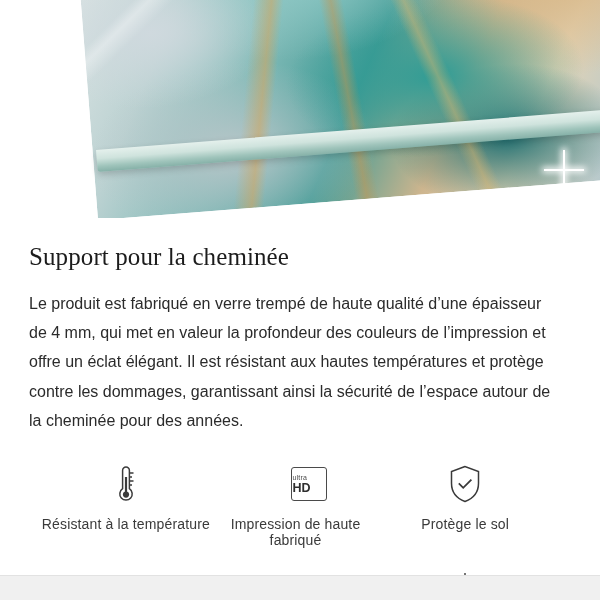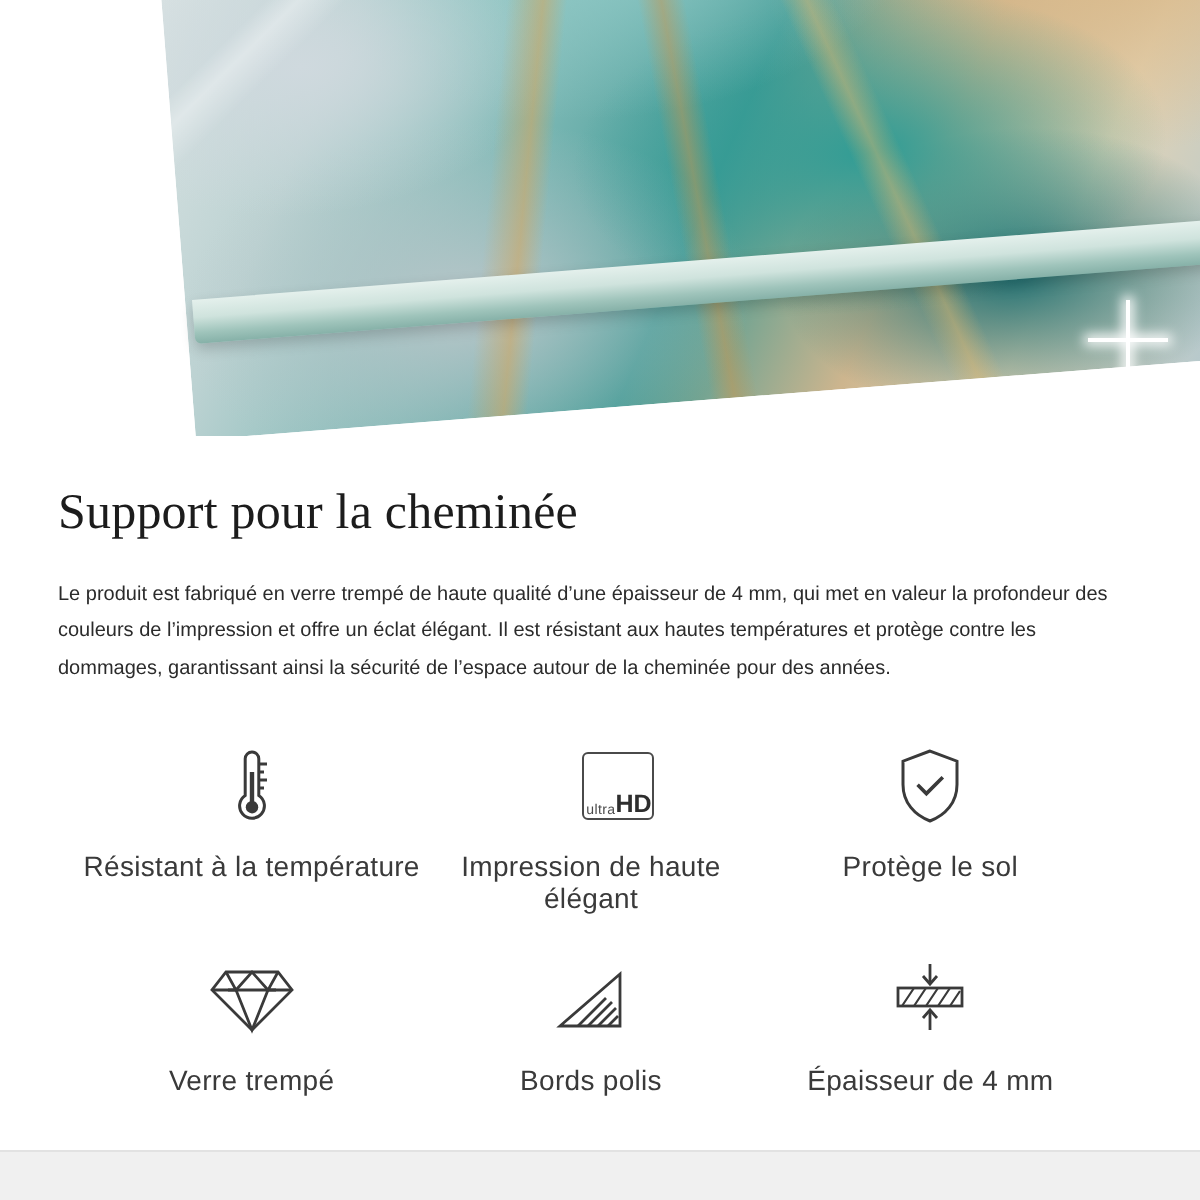--- a/index.html
+++ b/index.html
@@ -122,21 +122,21 @@
     line-height: 1.33;
     color: #1c1c1c;
     font-weight: 400;
     margin: 0 0 16px 0;
     letter-spacing: 0.1px;
   }
   .headline .line2 { display: block; }
 
   .body-copy {
     font-family: "Liberation Sans", sans-serif;
-    font-size: 10px;
+    font-size: 16px;
     line-height: 1.82;
     color: #2b2b2b;
     margin: 0;
     max-width: 530px;
   }
 
   
   .features {
     margin-top: 26px;
     display: grid;
@@ -163,21 +163,22 @@
     font-size: 14px;
     color: #3a3a3a;
     letter-spacing: 0.15px;
   }
   .badge-hd {
     width: 34px;
     height: 32px;
     border: 1.6px solid #4a4a4a;
     border-radius: 3px;
     display: flex;
-    align-items: flex-end;
+    flex-direction: column;
+    align-items: flex-start;
     justify-content: center;
     line-height: 1;
     margin-left: 28px;
   }
   .badge-hd .ultra {
     font-size: 7px;
     color: #4a4a4a;
     letter-spacing: 0.2px;
   }
   .badge-hd .hd {
@@ -235,21 +236,21 @@
         <div class="feature-label">Résistant à la température</div>
       </div>
 
       <div class="feature">
         <div class="feature-icon">
           <div class="badge-hd">
             <span class="ultra">ultra</span>
             <span class="hd">HD</span>
           </div>
         </div>
-        <div class="feature-label">Impression de haute élégant</div>
+        <div class="feature-label">Impression de haute fabriqué</div>
       </div>
 
       <div class="feature">
         <div class="feature-icon">
           <svg width="36" height="42" viewBox="0 0 36 42" fill="none" stroke="#3a3a3a" stroke-width="1.5">
             <path d="M18 3.5 4.5 8.6v11.6C4.5 29.4 10.4 35.6 18 38.5c7.6-2.9 13.5-9.1 13.5-18.3V8.6L18 3.5z"></path>
             <path d="M11.8 20.4l4.4 4.4 8.2-8.2" stroke-width="1.8"></path>
           </svg>
         </div>
         <div class="feature-label">Protège le sol</div>

